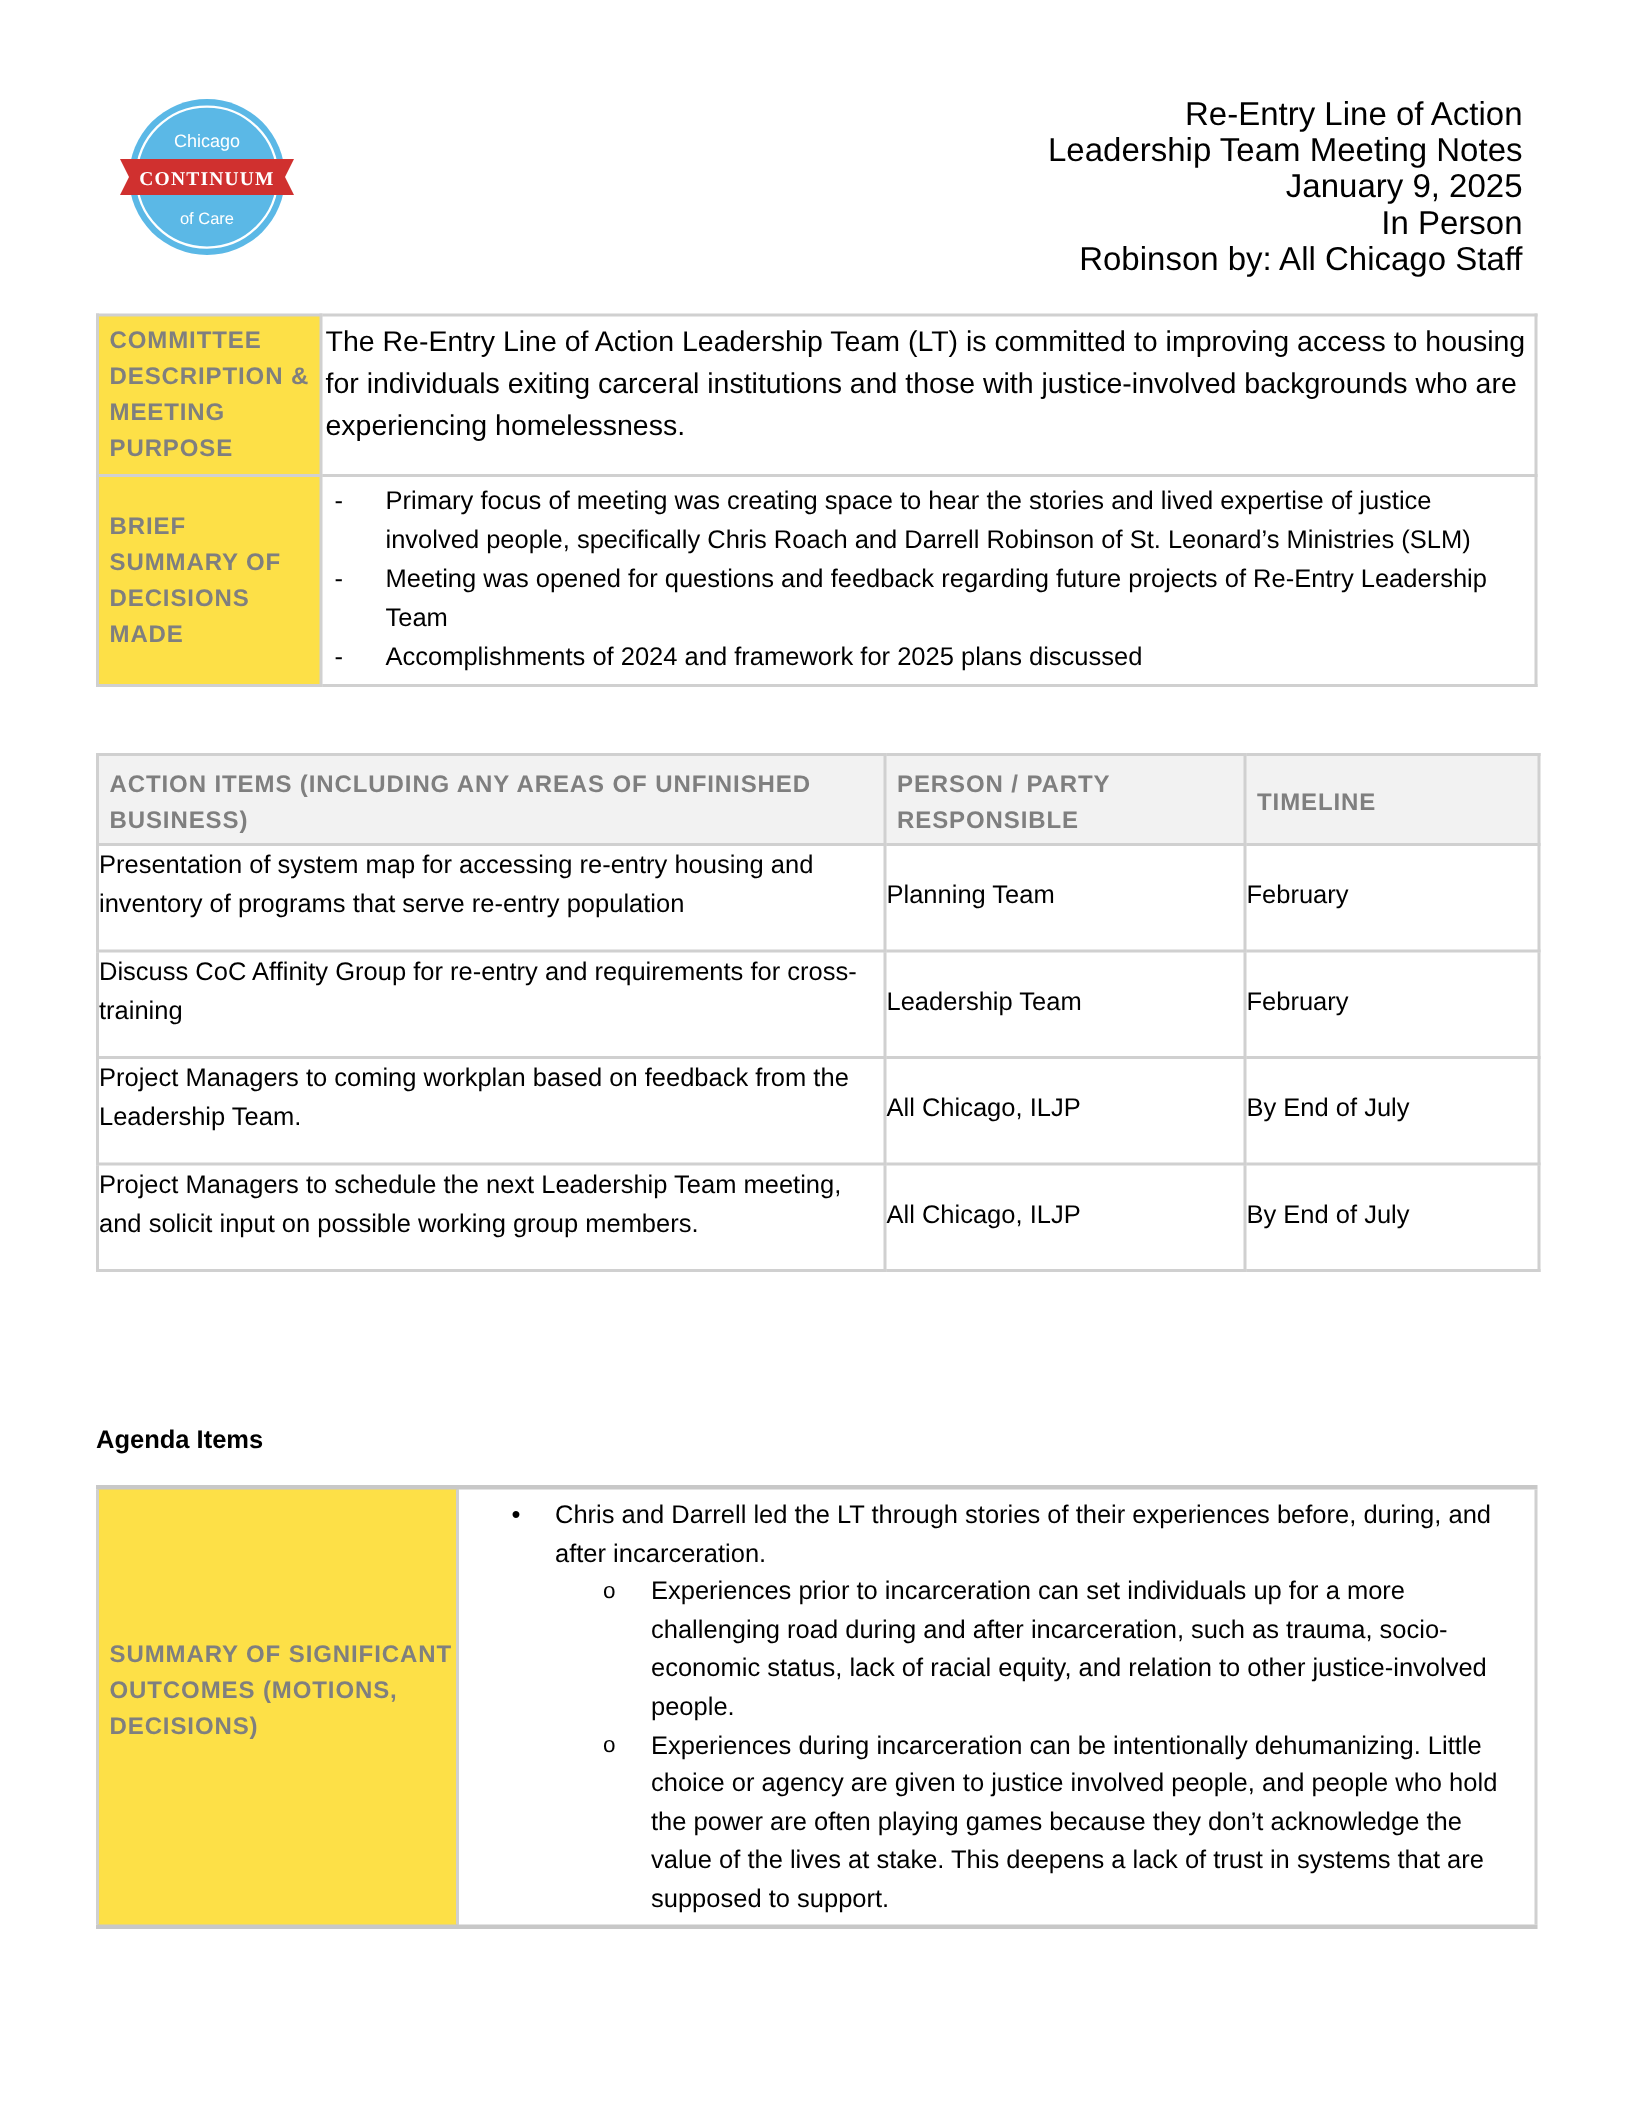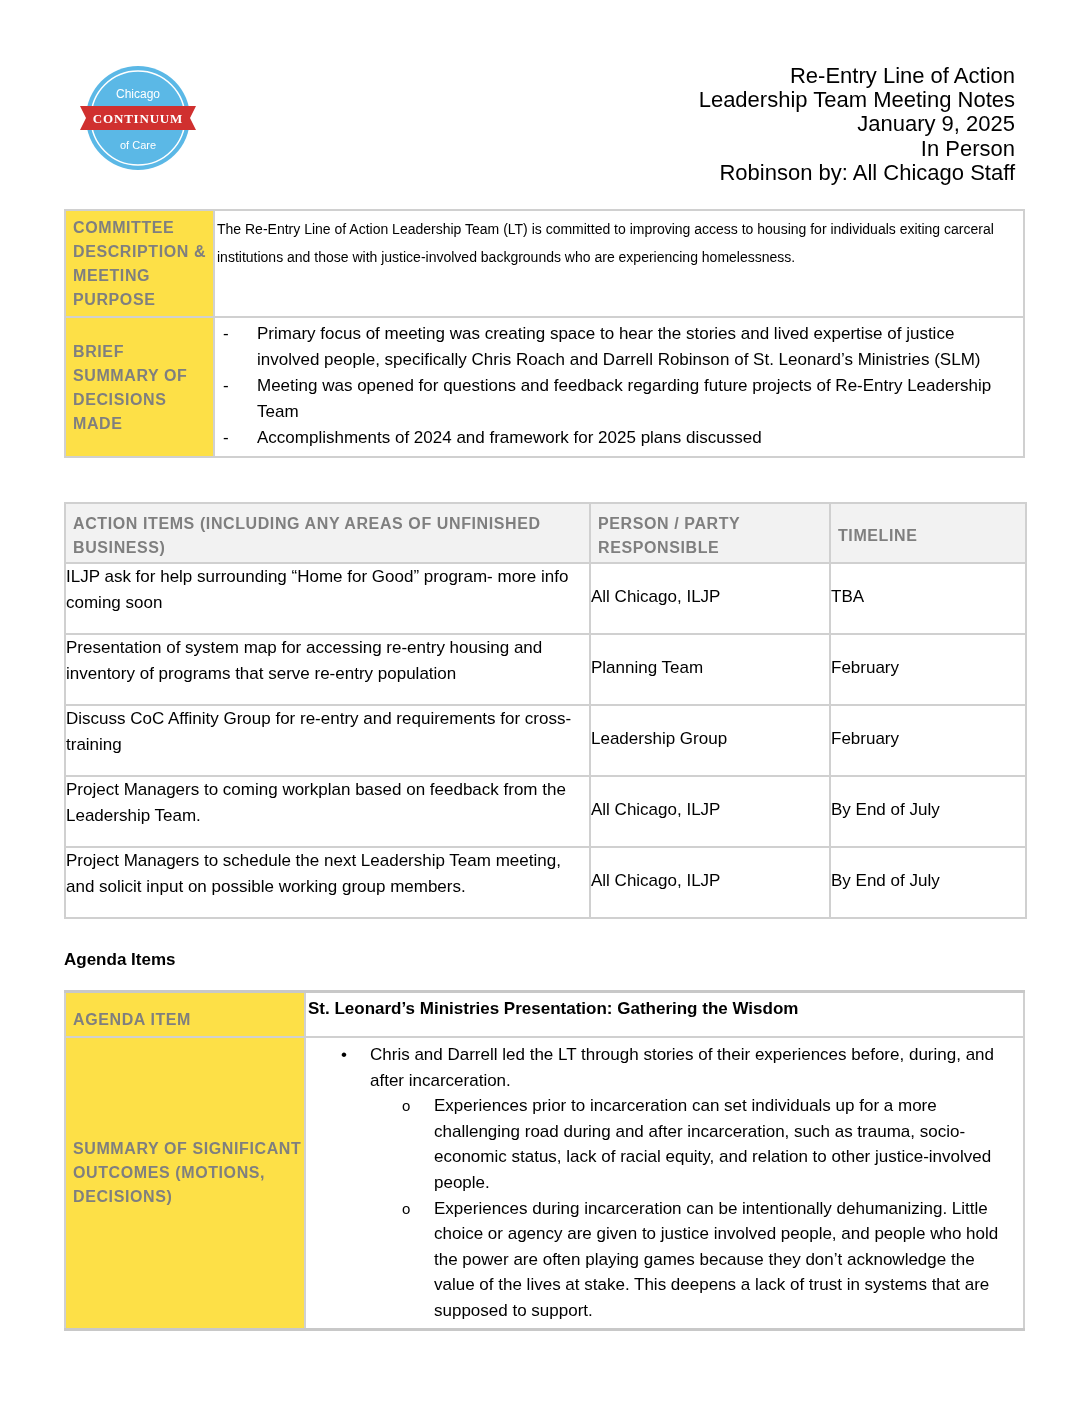--- a/index.html
+++ b/index.html
@@ -17,21 +17,21 @@
   table { border-collapse: collapse; position: absolute; left: 64px; width: 961px; table-layout: fixed; }
   td, th { vertical-align: top; }
   .lbl {
     background: #fde047; color: #7f7f7f; font-weight: bold; font-size: 16px;
     letter-spacing: 0.6px; line-height: 24px; text-align: left;
   }
   
   .t1 { top: 209px; border: 2px solid #d0d0d0; }
   .t1 td { border: 2px solid #d0d0d0; }
   .t1 .lbl { width: 140px; padding: 5px 0 4px 7px; }
-  .t1 .desc { font-size: 14px; line-height: 28px; padding: 4px 4px 6px 2px; }
+  .t1 .desc { font-size: 19px; line-height: 28px; padding: 4px 4px 6px 2px; }
   .t1 .lbl-mid { vertical-align: middle; }
   .bullets { list-style: none; margin: 0; padding: 2px 10px 4px 7px; font-size: 17px; line-height: 26px; }
   .bullets li { position: relative; padding-left: 34px; }
   .bullets li .dash { position: absolute; left: 0; top: 0; }
 
   
   .t2 { top: 502px; border: 2px solid #d0d0d0; }
   .t2 th { border: 2px solid #d0d0d0; background: #f2f2f2; color: #7f7f7f; font-size: 16px; letter-spacing: 0.6px; line-height: 24px; padding: 8px 6px 2px 7px; text-align: left; vertical-align: top; font-weight: bold; }
   .t2 th.mid { vertical-align: middle; }
   .t2 td { border: 2px solid #d0d0d0; font-size: 17px; line-height: 26px; height: 65px; padding: 0 2px 0 0; }
@@ -100,55 +100,46 @@
       <col style="width:240px">
       <col style="width:196px">
     </colgroup>
   <tbody>
       <tr>
     <th>ACTION ITEMS (INCLUDING ANY AREAS OF UNFINISHED BUSINESS)</th>
     <th>PERSON / PARTY RESPONSIBLE</th>
     <th class="mid">TIMELINE</th>
   </tr>
   <tr>
-    <td>ILJP ask for help surrounding “Home for Good” program- more info coming soon</td>
-    <td class="c">All Chicago, ILJP</td>
-    <td class="c">TBA</td>
-  </tr>
-  <tr>
     <td>Presentation of system map for accessing re-entry housing and inventory of programs that serve re-entry population</td>
     <td class="c">Planning Team</td>
     <td class="c">February</td>
   </tr>
   <tr>
     <td>Discuss CoC Affinity Group for re-entry and requirements for cross-training</td>
-    <td class="c">Leadership Group</td>
+    <td class="c">Leadership Team</td>
     <td class="c">February</td>
   </tr>
   <tr>
     <td>Project Managers to coming workplan based on feedback from the Leadership Team.</td>
     <td class="c">All Chicago, ILJP</td>
     <td class="c">By End of July</td>
   </tr>
   <tr>
     <td>Project Managers to schedule the next Leadership Team meeting, and solicit input on possible working group members.</td>
     <td class="c">All Chicago, ILJP</td>
     <td class="c">By End of July</td>
   </tr>
 </tbody>
   </table>
 
 <div class="agenda-heading">Agenda Items</div>
 
 <table class="t3">
   <tbody>
-      <tr>
-    <td class="lbl">AGENDA ITEM</td>
-    <td class="item-title">St. Leonard’s Ministries Presentation: Gathering the Wisdom</td>
-  </tr>
   <tr>
     <td class="lbl lbl2">SUMMARY OF SIGNIFICANT OUTCOMES (MOTIONS, DECISIONS)</td>
     <td class="outcomes">
       <ul class="lvl1">
         <li>
           <span class="dot">•</span>
           <span>Chris and Darrell led the LT through stories of their experiences before, during, and after incarceration.</span>
           <ul class="lvl2">
             <li><span class="circ">o</span><span>Experiences prior to incarceration can set individuals up for a more challenging road during and after incarceration, such as trauma, socio-economic status, lack of racial equity, and relation to other justice-involved people.</span></li>
             <li><span class="circ">o</span><span>Experiences during incarceration can be intentionally dehumanizing. Little choice or agency are given to justice involved people, and people who hold the power are often playing games because they don’t acknowledge the value of the lives at stake. This deepens a lack of trust in systems that are supposed to support.</span></li>

